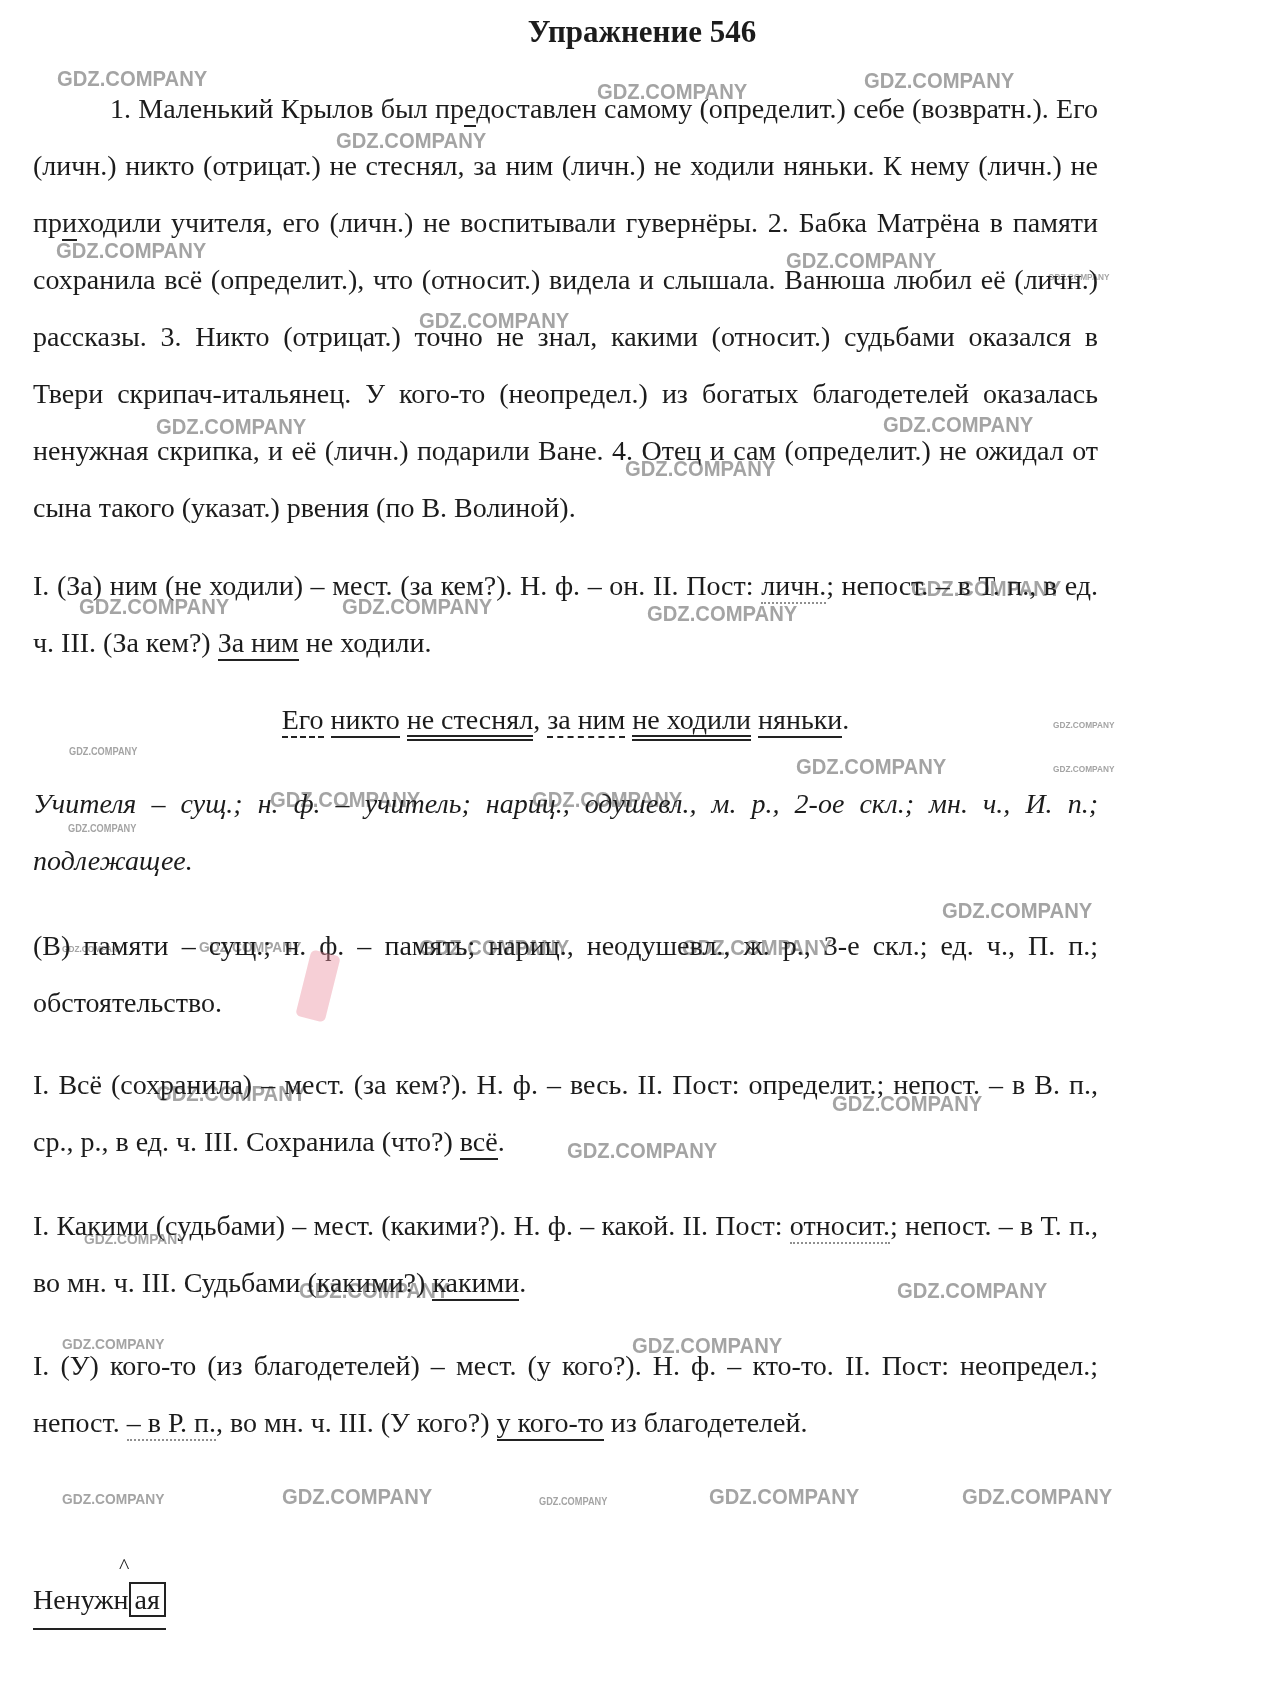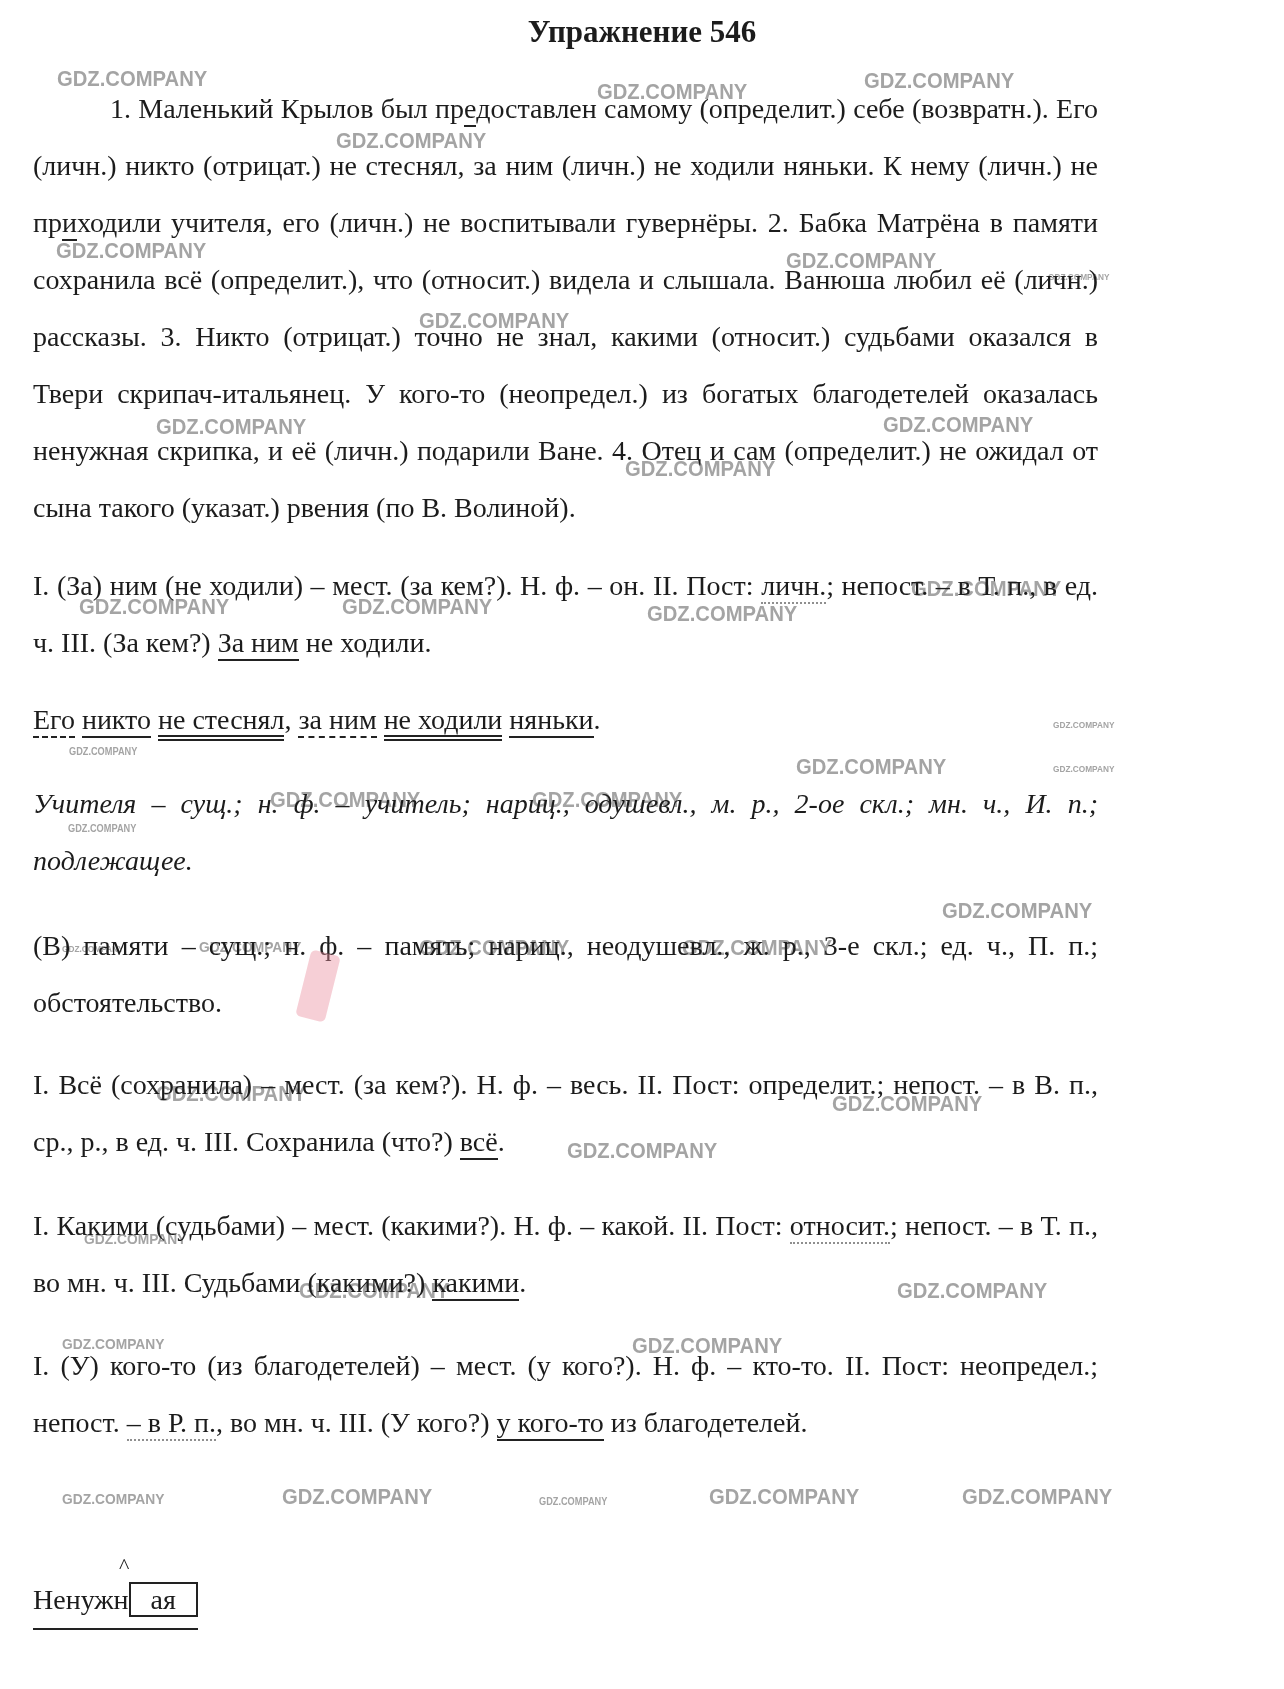--- a/index.html
+++ b/index.html
@@ -35,38 +35,38 @@
     position: relative;
     z-index: 1;
     width: 1065px;
     margin-left: 33px;
     font-size: 28px;
     line-height: 57px;
   }
   .block { text-align: justify; }
   [data-name="exercise-text"]   { margin-top: 30px; text-indent: 77px; }
   [data-name="analysis-zanim"]  { margin-top: 21px; }
-  [data-name="sentence-parse"]  { margin-top: 20px; text-align: left; }
+  [data-name="sentence-parse"]  { margin-top: 20px; text-align: center; }
   [data-name="analysis-uchitelya"] { margin-top: 27px; font-style: italic; }
   [data-name="analysis-pamyati"]   { margin-top: 28px; }
   [data-name="analysis-vsyo"]      { margin-top: 25px; }
   [data-name="analysis-kakimi"]    { margin-top: 27px; font-family: Liberation Serif, serif; }
   [data-name="analysis-kogoto"]    { margin-top: 26px; }
   [data-name="morpheme-word"] {
     margin-top: 120px;
     position: relative;
     text-align: left;
     display: inline-block;
     border-bottom: 2px solid #222;
   }
   .u-solid  { border-bottom: 2px solid #222; padding-bottom: 1px; }
   .u-double { border-bottom: 6px double #222; }
   .u-dashed { border-bottom: 2px dashed #222; padding-bottom: 1px; }
   .u-dotted { border-bottom: 2px dotted #8f8f8f; padding-bottom: 1px; }
-  .u-box    { border: 2px solid #222; padding: 0 20px; }
+  .u-box    { border: 2px solid #222; padding: 0 4px; }
   .caret-mark {
     position: absolute;
     top: -16px;
     left: 86px;
     font-size: 22px;
     line-height: 22px;
     color: #222;
   }
   .pink-mark {
     position: absolute;

